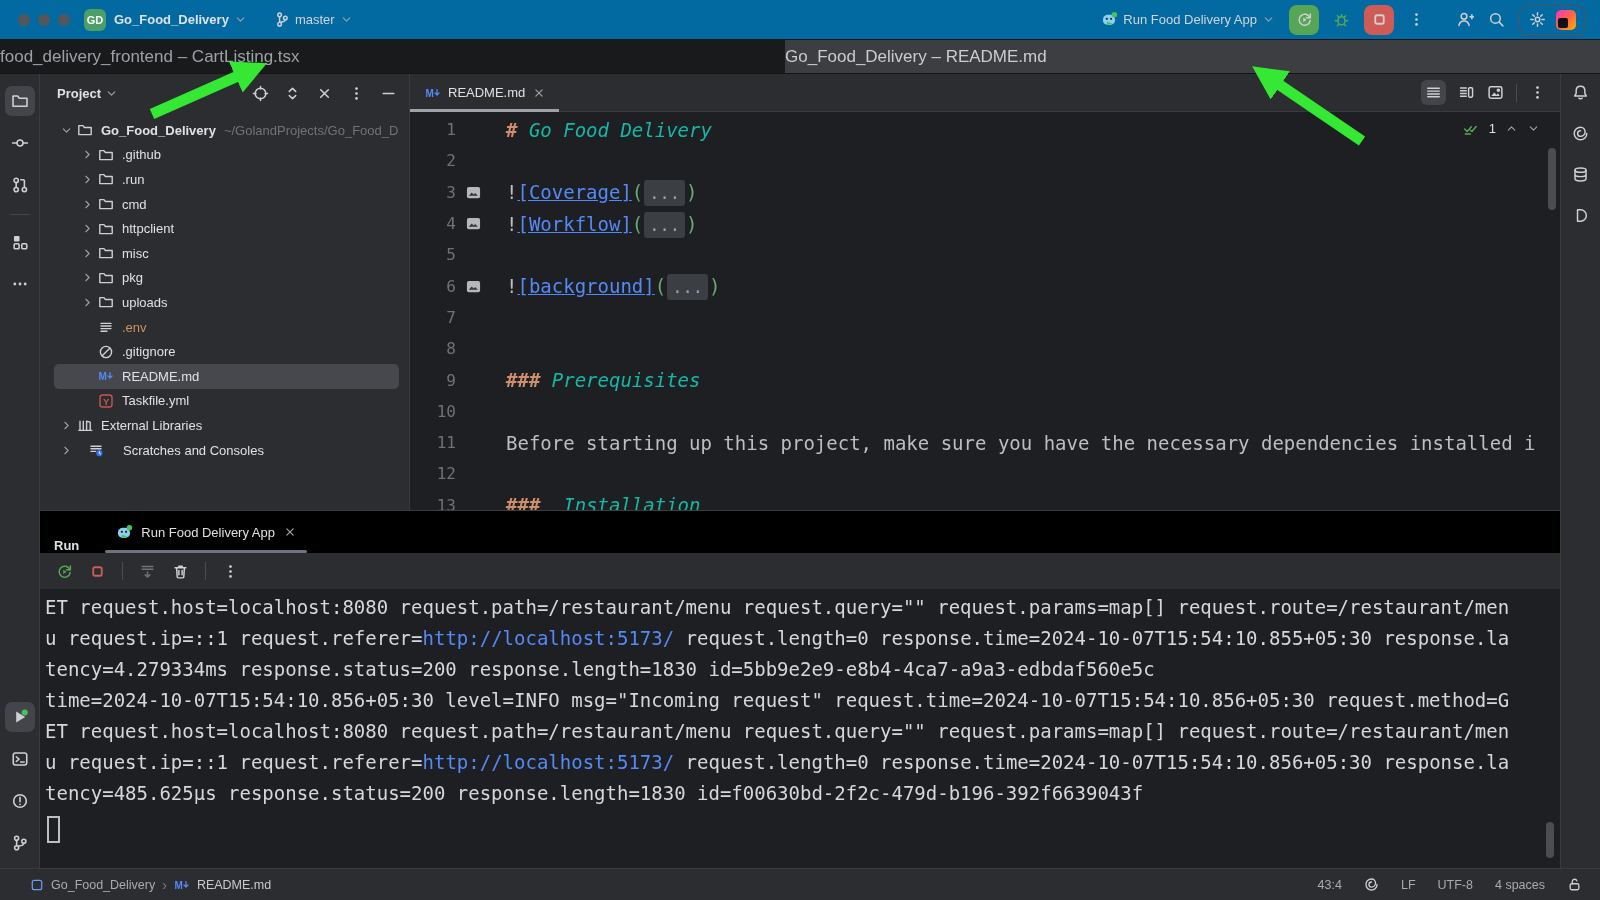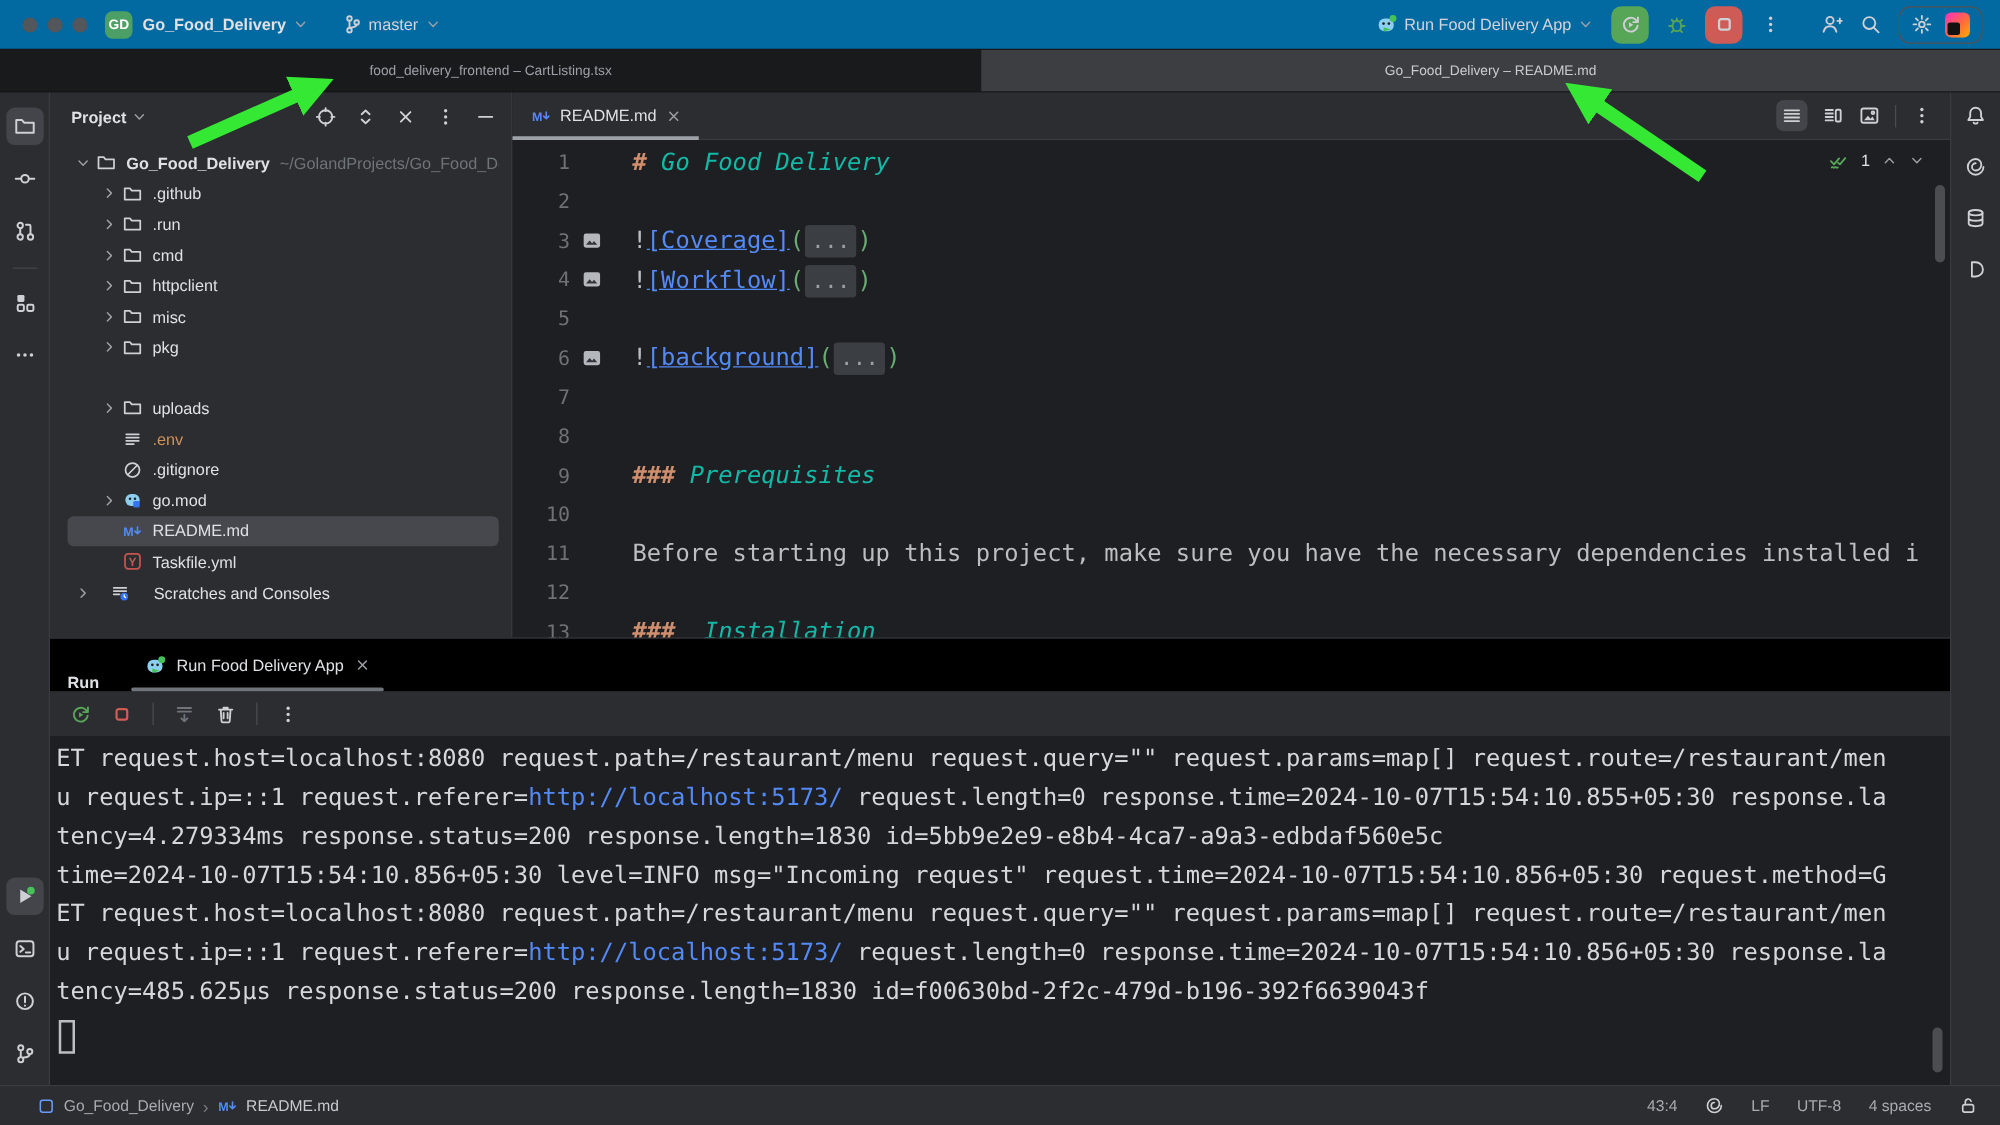--- a/index.html
+++ b/index.html
@@ -23,21 +23,21 @@
   .btn-green{width:30px;height:30px;border-radius:8px;background:#57a657;display:flex;align-items:center;justify-content:center;color:#fff}
   .btn-red{width:30px;height:30px;border-radius:8px;background:#cf5b56;display:flex;align-items:center;justify-content:center;color:#fff}
   .bug{color:#57a657}
   .settings-group{display:flex;align-items:center;gap:10px;border:1px solid #505357;border-radius:9px;padding:4px 9px}
   .grad-icon{width:20px;height:20px;border-radius:5px;background:linear-gradient(135deg,#ff2ec6 0%,#ff6a3d 55%,#ffb000 100%);position:relative}
   .grad-icon i{position:absolute;left:2px;bottom:2px;width:10px;height:10px;background:#121212;border-radius:2px}
   .gopher{position:relative;width:18px;height:18px}
 
   
   .wintabs{height:34px;display:flex;border-bottom:1px solid #141517}
-  .wt{display:flex;align-items:center;justify-content:center;font-size:11px}
+  .wt{display:flex;align-items:center;font-size:17px}
   .wt-left{width:785px;background:#191a1c;color:#9da0a6}
   .wt-right{flex:1;background:#3c3e41;color:#c9ccd1}
 
   
   .body-row{display:flex;height:794px}
   .stripe{width:40px;background:#2b2d30;display:flex;flex-direction:column;align-items:center;flex:none}
   .stripe-l{border-right:1px solid #393b40}
   .stripe-r{border-left:1px solid #393b40;padding-top:10px;gap:24px}
   .sicon{width:30px;height:30px;display:flex;align-items:center;justify-content:center;border-radius:7px;color:#ced0d6;margin-top:12px}
   .sicon.active{background:#43454a}
@@ -462,21 +462,21 @@
                     <path d="M6 4l4 4-4 4"></path>
                   </svg>
                 </span>
                 <span class="t-icon ic">
                   <svg viewBox="0 0 16 16" fill="none" stroke="currentColor" stroke-width="1.4" stroke-linecap="round" stroke-linejoin="round">
                     <path d="M1.8 3.6h4.1l1.5 1.9h6.8v7.1H1.8z"></path>
                   </svg>
                 </span>
                 <span class="t-label">pkg</span>
               </div>
-              <div class="trow" style="padding-left: 25px; margin-top: 24px;">
+              <div class="trow" style="padding-left: 25px;">
                 <span class="t-chev">
                   <svg viewBox="0 0 16 16" fill="none" stroke="currentColor" stroke-width="1.4" stroke-linecap="round" stroke-linejoin="round">
                     <path d="M6 4l4 4-4 4"></path>
                   </svg>
                 </span>
                 <span class="t-icon ic">
                   <svg viewBox="0 0 16 16" fill="none" stroke="currentColor" stroke-width="1.4" stroke-linecap="round" stroke-linejoin="round">
                     <path d="M1.8 3.6h4.1l1.5 1.9h6.8v7.1H1.8z"></path>
                   </svg>
                 </span>
@@ -493,38 +493,20 @@
               </div>
               <div class="trow" style="padding-left: 25px;">
                 <span class="t-chev"></span>
                 <span class="t-icon ic">
                   <svg viewBox="0 0 16 16" fill="none" stroke="currentColor" stroke-width="1.4" stroke-linecap="round" stroke-linejoin="round">
                     <circle cx="8" cy="8" r="5.6"></circle>
                     <path d="M4.2 11.8L11.8 4.2"></path>
                   </svg>
                 </span>
                 <span class="t-label">.gitignore</span>
-              </div>
-              <div class="trow" style="padding-left: 25px;">
-                <span class="t-chev">
-                  <svg viewBox="0 0 16 16" fill="none" stroke="currentColor" stroke-width="1.4" stroke-linecap="round" stroke-linejoin="round">
-                    <path d="M6 4l4 4-4 4"></path>
-                  </svg>
-                </span>
-                <span class="t-icon ic">
-                  <svg viewBox="0 0 16 16" fill="none" stroke="currentColor" stroke-width="1.4" stroke-linecap="round" stroke-linejoin="round">
-                    <g stroke="none">
-                      <rect x="2.3" y="3.2" width="11.4" height="9.6" rx="4.6" fill="#8ccff0"></rect>
-                      <circle cx="6" cy="7" r="1" fill="#1e1f22"></circle>
-                      <circle cx="10" cy="7" r="1" fill="#1e1f22"></circle>
-                      <rect x="8.6" y="8.8" width="5.2" height="5.2" rx="1.2" fill="#3574f0"></rect>
-                    </g>
-                  </svg>
-                </span>
-                <span class="t-label">go.mod</span>
               </div>
               <div class="trow selected" style="padding-left: 25px;">
                 <span class="t-chev"></span>
                 <span class="t-icon ic">
                   <svg viewBox="0 0 16 16" fill="none" stroke="currentColor" stroke-width="1.4" stroke-linecap="round" stroke-linejoin="round">
                     <g stroke="none">
                       <text x="0.5" y="12" font-size="10" font-weight="bold" fill="#548af7" font-family="Liberation Sans, sans-serif">M</text>
                     </g>
                     <path d="M12 4.6v5.2M9.9 7.9l2.1 2.1 2.1-2.1" stroke="#548af7" stroke-width="1.3"></path>
                   </svg>
@@ -535,20 +517,33 @@
                 <span class="t-chev"></span>
                 <span class="t-icon ic">
                   <svg viewBox="0 0 16 16" fill="none" stroke="currentColor" stroke-width="1.4" stroke-linecap="round" stroke-linejoin="round">
                     <rect x="2" y="2" width="12" height="12" rx="2.6" stroke="#c75450"></rect>
                     <g stroke="none">
                       <text x="4.9" y="11.8" font-size="9.5" font-weight="bold" fill="#c75450" font-family="Liberation Sans, sans-serif">Y</text>
                     </g>
                   </svg>
                 </span>
                 <span class="t-label">Taskfile.yml</span>
+              </div>
+              <div class="trow" style="padding-left: 4px;">
+                <span class="t-chev">
+                  <svg viewBox="0 0 16 16" fill="none" stroke="currentColor" stroke-width="1.4" stroke-linecap="round" stroke-linejoin="round">
+                    <path d="M6 4l4 4-4 4"></path>
+                  </svg>
+                </span>
+                <span class="t-icon ic">
+                  <svg viewBox="0 0 16 16" fill="none" stroke="currentColor" stroke-width="1.4" stroke-linecap="round" stroke-linejoin="round">
+                    <path d="M3 13.4V4.2M6.3 13.4V4.2M9.6 13.4V4.2l3.6.9v8.3M1.8 13.4h12.9"></path>
+                  </svg>
+                </span>
+                <span class="t-label">External Libraries</span>
               </div>
               <div class="trow" style="padding-left: 4px; gap: 11px;">
                 <span class="t-chev">
                   <svg viewBox="0 0 16 16" fill="none" stroke="currentColor" stroke-width="1.4" stroke-linecap="round" stroke-linejoin="round">
                     <path d="M6 4l4 4-4 4"></path>
                   </svg>
                 </span>
                 <span class="t-icon ic">
                   <svg viewBox="0 0 16 16" fill="none" stroke="currentColor" stroke-width="1.4" stroke-linecap="round" stroke-linejoin="round">
                     <path d="M3 4.2h10M3 6.8h10M3 9.4h4.6"></path>

